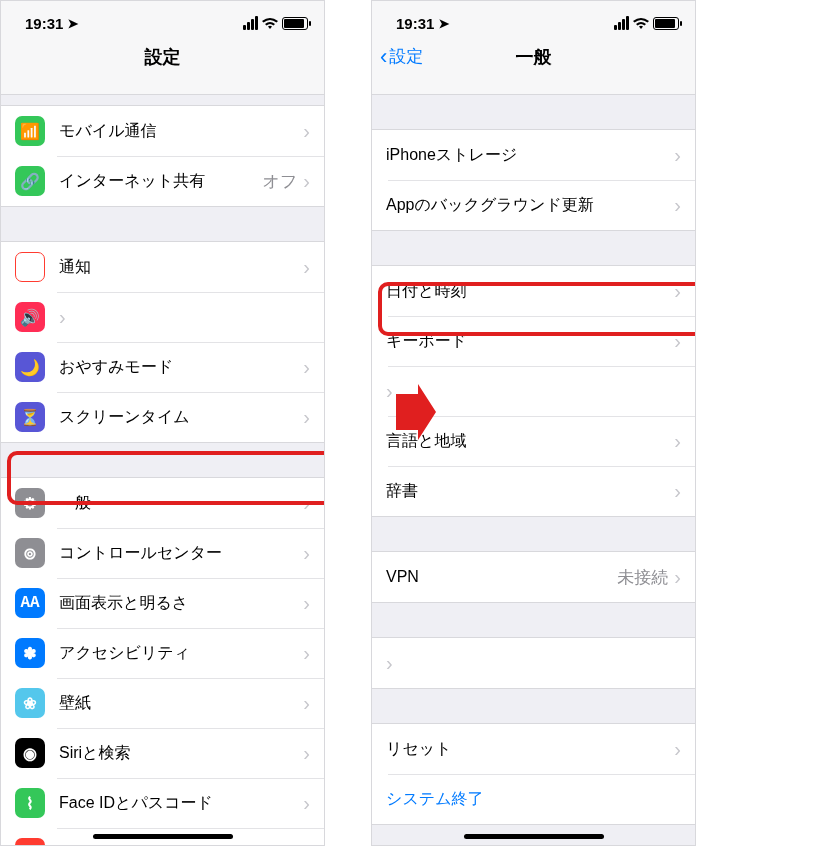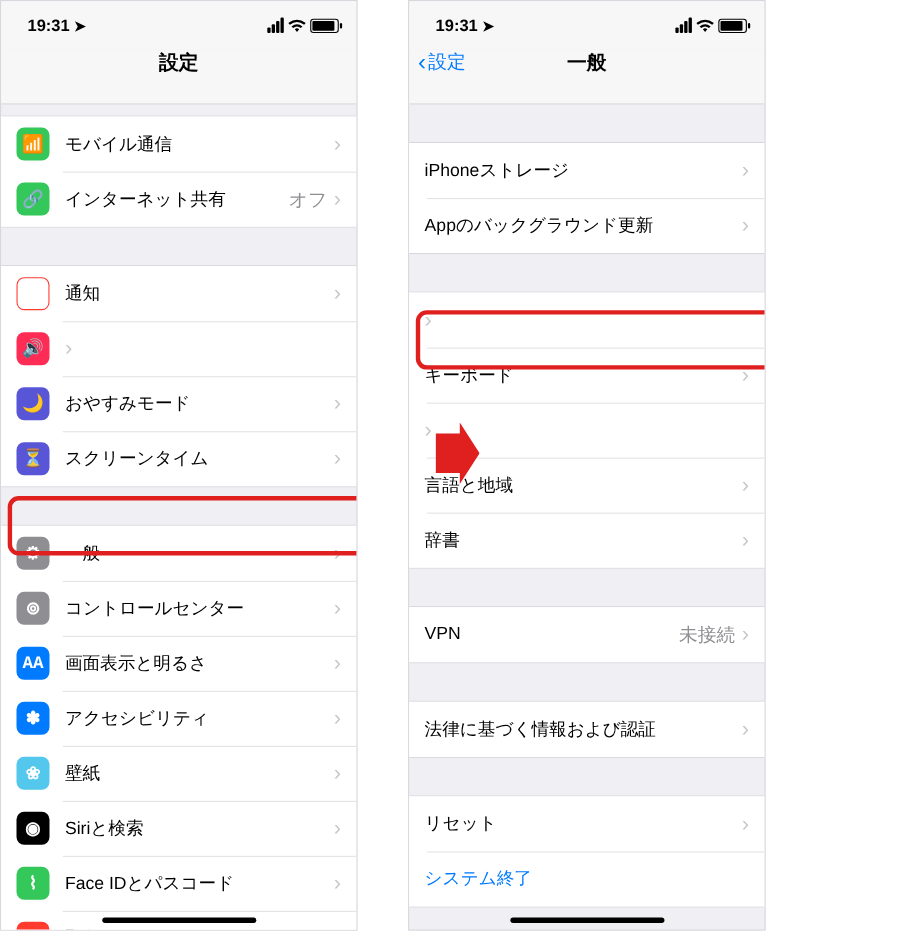--- a/index.html
+++ b/index.html
@@ -242,20 +242,21 @@
             <div class="chev">›</div>
           </div>
           <div class="row noicon">
             <div class="label">Appのバックグラウンド更新</div>
             <div class="chev">›</div>
           </div>
         </div>
         <div class="gap"></div>
         <div class="group">
           <div class="row noicon">
+            <div class="label">日付と時刻</div>
             <div class="chev">›</div>
           </div>
           <div class="row noicon">
             <div class="label">キーボード</div>
             <div class="chev">›</div>
           </div>
           <div class="row noicon">
             <div class="chev">›</div>
           </div>
           <div class="row noicon">
@@ -271,21 +272,20 @@
         <div class="group">
           <div class="row noicon">
             <div class="label">VPN</div>
             <div class="value">未接続</div>
             <div class="chev">›</div>
           </div>
         </div>
         <div class="gap"></div>
         <div class="group">
           <div class="row noicon">
-            <div class="label">法律に基づく情報および認証</div>
             <div class="chev">›</div>
           </div>
         </div>
         <div class="gap"></div>
         <div class="group">
           <div class="row noicon">
             <div class="label">リセット</div>
             <div class="chev">›</div>
           </div>
           <div class="row noicon">

